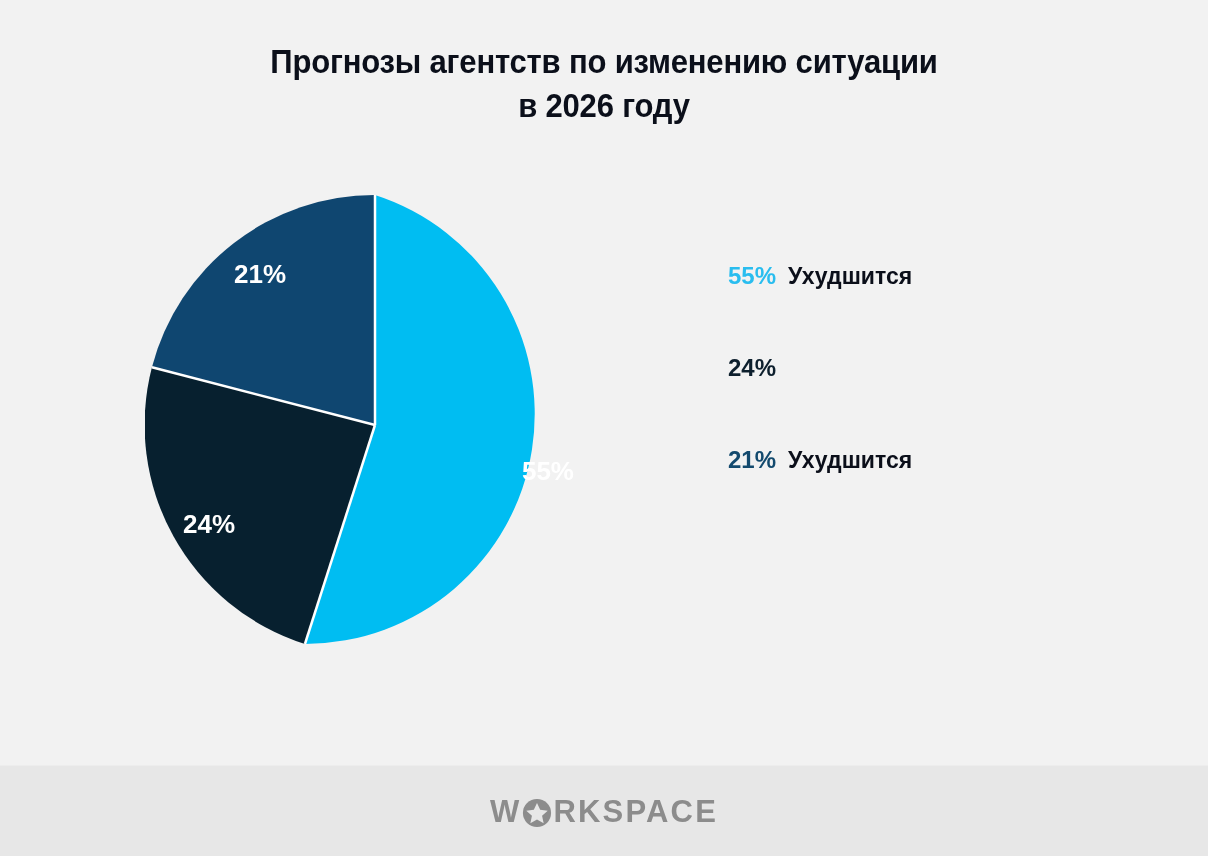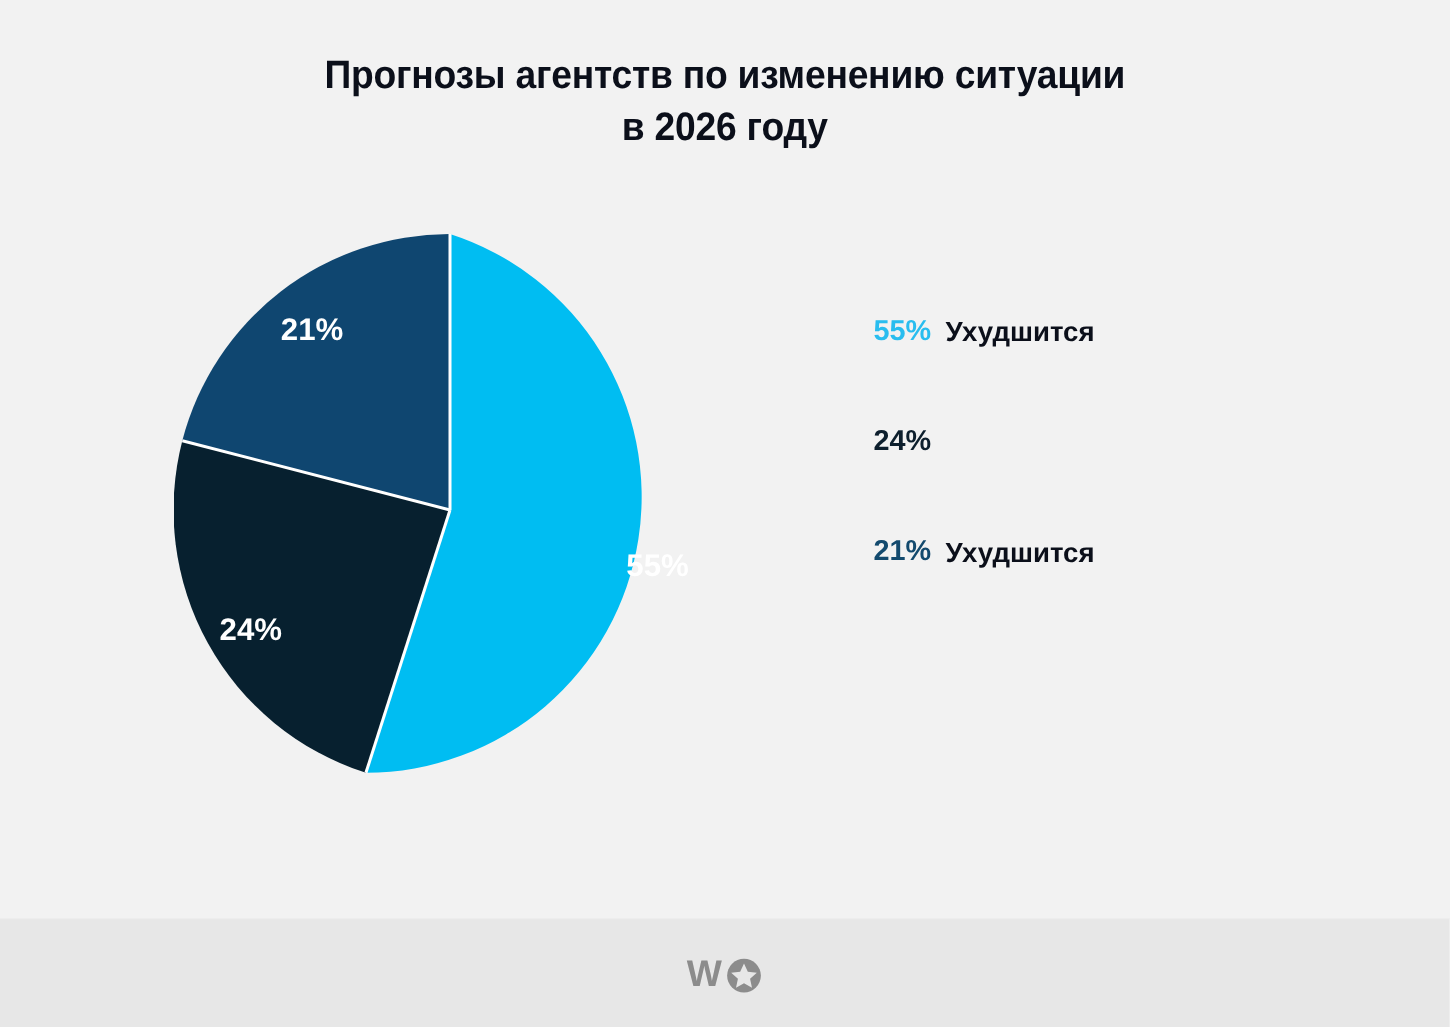--- a/index.html
+++ b/index.html
@@ -179,16 +179,17 @@
 
   <div class="footer">
     <div class="watermark">
       <span class="wm-text">W</span>
       <span class="wm-star">
         <svg viewBox="0 0 32 32" width="30" height="30" xmlns="http://www.w3.org/2000/svg">
           <circle cx="16" cy="16" r="15" fill="#8c8c8c"></circle>
           <polygon fill="#e7e7e7" points="16,5.2 19.4,12.6 27.4,13.5 21.4,18.9 23.1,26.8 16,22.8 8.9,26.8 10.6,18.9 4.6,13.5 12.6,12.6"></polygon>
         </svg>
       </span>
+      <span class="wm-text">RKSPACE</span>
     </div>
   </div>
 
 </div>
 
 </body></html>

